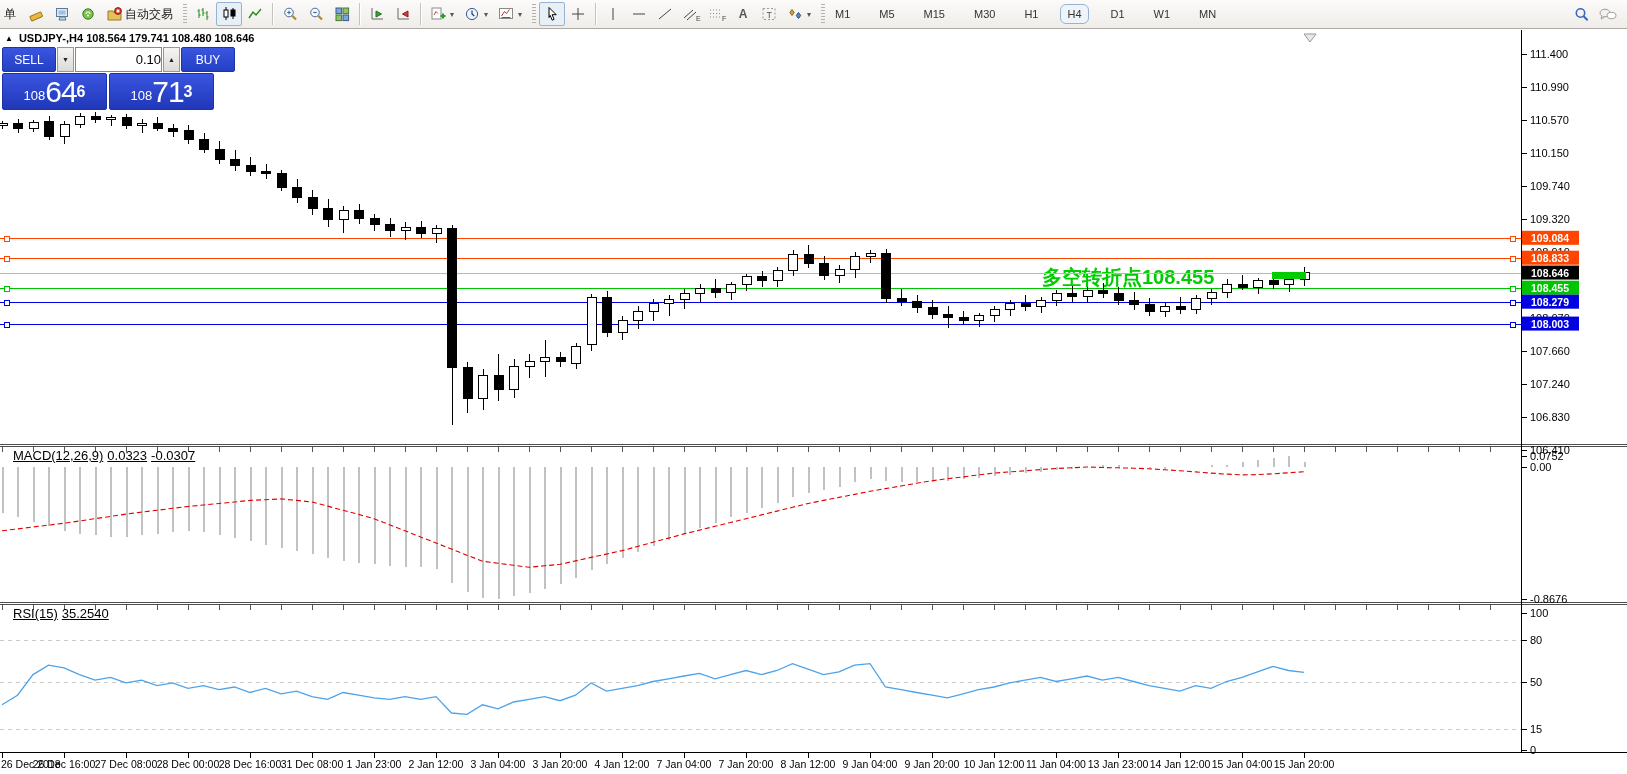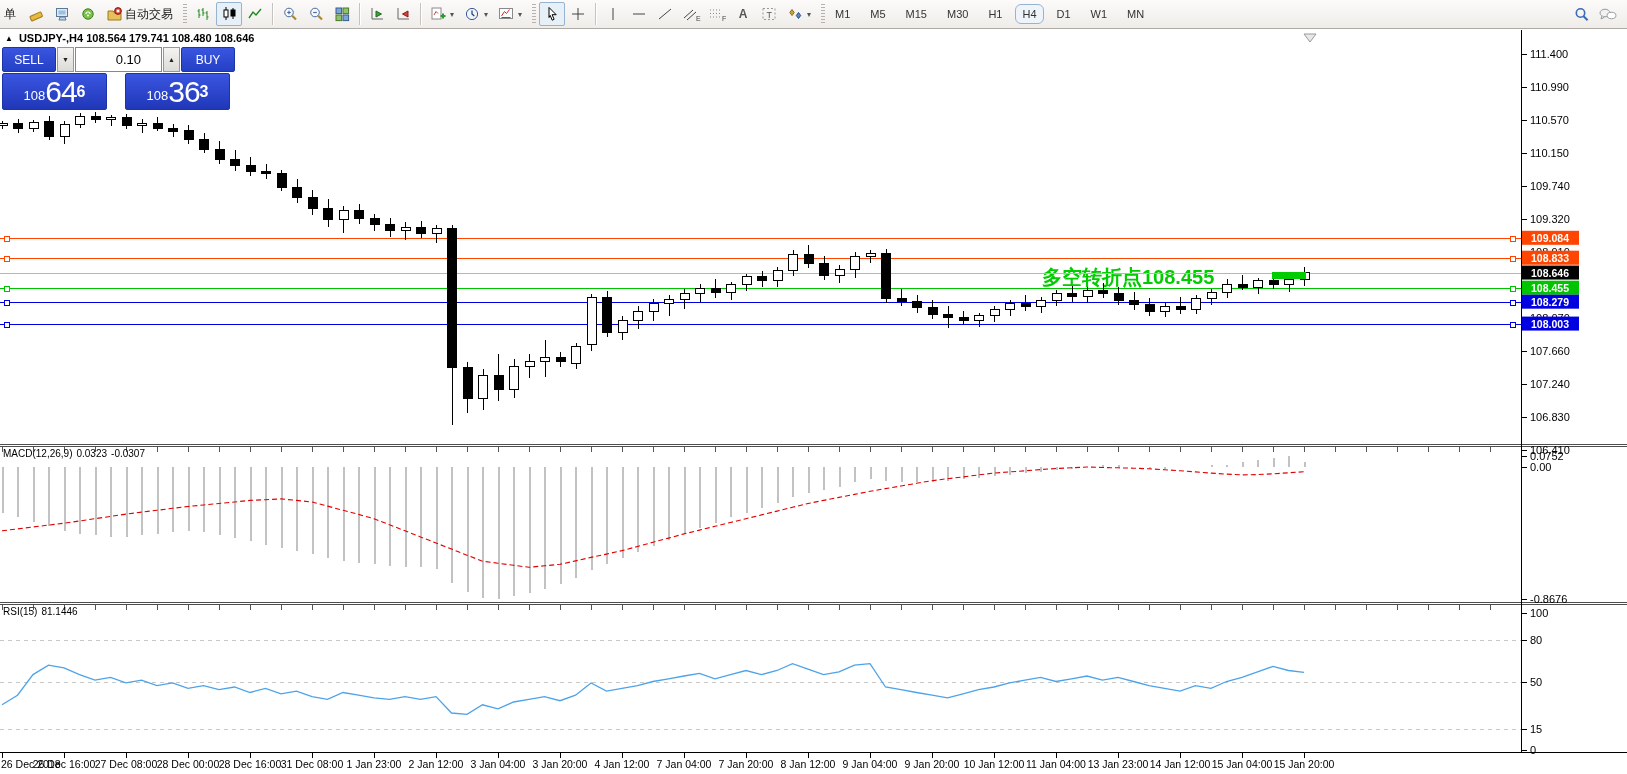--- a/index.html
+++ b/index.html
@@ -26,33 +26,33 @@
 
   
   #chart-svg { position:absolute; top:0; left:0; z-index:3; pointer-events:none; }
   .chart-title { position:absolute; top:32px; left:5px; z-index:6; font-size:11px; font-weight:600;
     color:#000; display:flex; gap:6px; align-items:center; }
   .chart-title .tri { font-size:8px; }
 
   .annotation { position:absolute; top:264px; left:1042px; z-index:2;
     font-size:20px; font-weight:bold; white-space:nowrap; }
 
-  .pane-label { position:absolute; left:3px; z-index:6; font-size:10px; color:#000; }
+  .pane-label { position:absolute; left:13px; z-index:6; font-size:13px; color:#000;text-decoration:underline; }
   .pane-label span { margin-right:4px; }
 
   
   .trade-panel { position:absolute; top:47px; left:2px; width:233px; z-index:6; }
   .tp-row1 { display:flex; height:25px; gap:1px; }
   .tp-btn { width:54px; background:linear-gradient(#3a55e0,#2440c4); color:#fff; font-size:12px;
     display:flex; align-items:center; justify-content:center; border:1px solid #1c34a8; border-radius:2px; }
   .tp-spin { width:17px; background:linear-gradient(#f5f4f2,#dddbd8); border:1px solid #9a9894;
     display:flex; align-items:center; justify-content:center; font-size:7px; color:#222; }
   .tp-vol { flex:1; border:1px solid #8a8886; background:#fff; font-size:13px; color:#000;
-    text-align:right; padding:0 20px 0 0; display:flex; align-items:center; justify-content:flex-end; }
-  .tp-row2 { display:flex; margin-top:1px; gap:18px; }
+    text-align:right; padding:0 0 0 0; display:flex; align-items:center; justify-content:flex-end; }
+  .tp-row2 { display:flex; margin-top:1px; gap:2px; }
   .tp-price { width:105px; height:37px; background:linear-gradient(#3a55e0,#2037b8); color:#fff;
     border:1px solid #1c34a8; border-radius:2px; display:flex; align-items:flex-end;
     justify-content:center; padding-bottom:2px; }
   .tp-price .small { font-size:13px; line-height:22px; }
   .tp-price .big { font-size:30px; font-weight:normal; line-height:30px; letter-spacing:-1px; }
   .tp-price .sup { font-size:16px; font-weight:bold; line-height:36px; align-self:flex-start; }
 </style>
 </head>
 <body>
 
@@ -217,21 +217,21 @@
         </svg>
     </div>
     <div class="tb" style="min-width:34px">
       <svg width="17" height="16">
           <path d="M5 3.5l2.2 3L5 9.5l-2.2-3z" fill="#caa53a" stroke="#8a6a1a"></path>
           <path d="M11.5 6.5l2.2 3-2.2 3-2.2-3z" fill="#5a8ac0" stroke="#2a4a80"></path>
         </svg>
       <span class="dd">▾</span>
     </div>
     <div class="grip"></div>
-    <div id="tf-group" style="display:flex;align-items:center;gap:6px">
+    <div id="tf-group" style="display:flex;align-items:center;gap:15px">
         <div class="tf">M1</div>
         <div class="tf">M5</div>
         <div class="tf">M15</div>
         <div class="tf">M30</div>
         <div class="tf">H1</div>
         <div class="tf sel">H4</div>
         <div class="tf">D1</div>
         <div class="tf">W1</div>
         <div class="tf">MN</div>
       </div>
@@ -738,21 +738,21 @@
 
   <div class="chart-title">
     <span class="tri">▲</span>
     <span>USDJPY-,H4  108.564 179.741 108.480 108.646</span>
   </div>
 
   <div class="pane-label" style="top:448px">
     <span>MACD(12,26,9)</span><span>0.0323</span><span>-0.0307</span>
   </div>
   <div class="pane-label" style="top:606px">
-    <span>RSI(15)</span><span>81.1446</span>
+    <span>RSI(15)</span><span>35.2540</span>
   </div>
 
   <div class="trade-panel">
     <div class="tp-row1">
       <div class="tp-btn">SELL</div>
       <div class="tp-spin">
           <span>▼</span>
         </div>
       <div class="tp-vol">0.10</div>
       <div class="tp-spin">
@@ -761,18 +761,18 @@
       <div class="tp-btn">BUY</div>
     </div>
     <div class="tp-row2">
       <div class="tp-price">
         <span class="small">108</span>
           <span class="big">64</span>
           <span class="sup">6</span>
       </div>
       <div class="tp-price">
         <span class="small">108</span>
-          <span class="big">36</span>
+          <span class="big">71</span>
           <span class="sup">3</span>
       </div>
     </div>
   </div>
 </div>
 
 </body></html>

